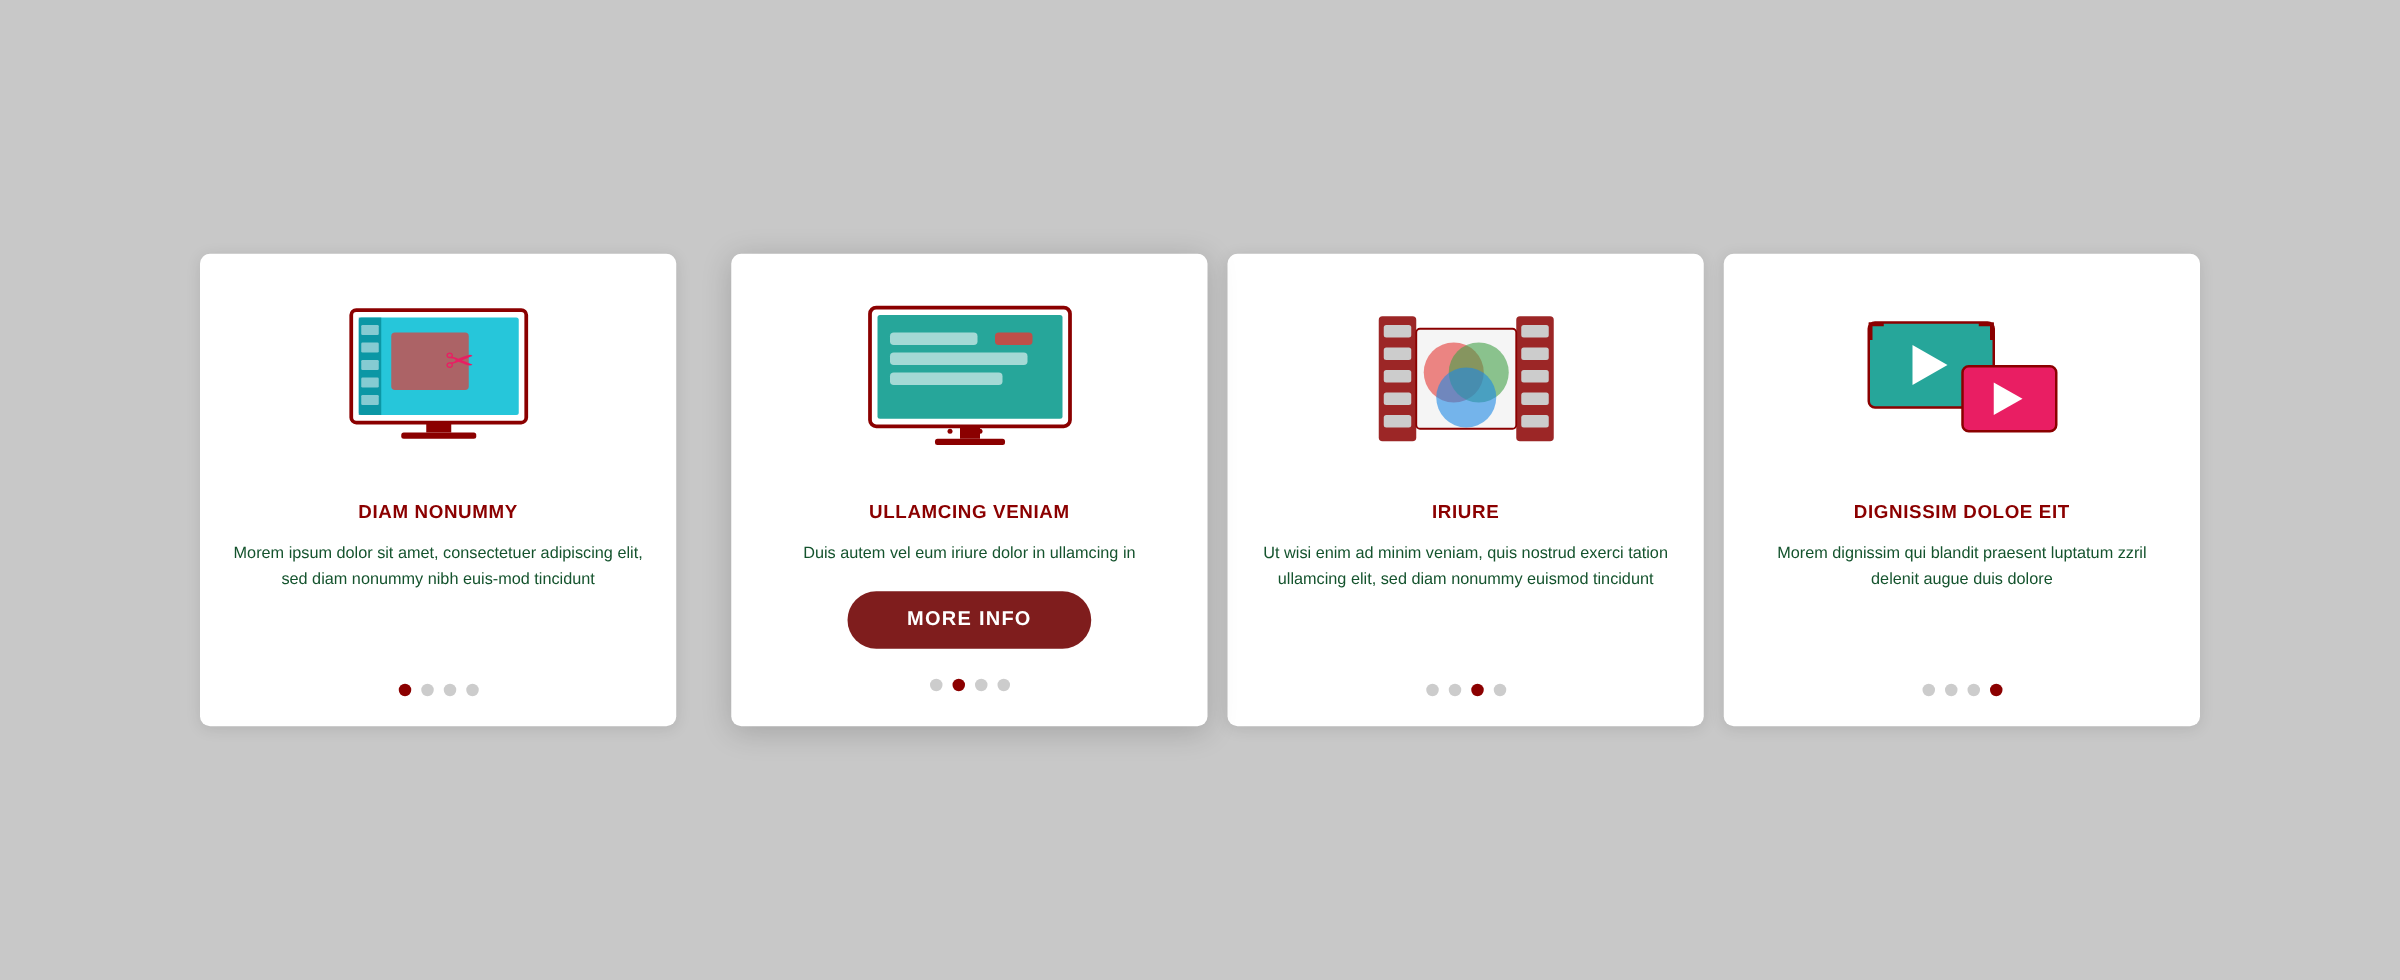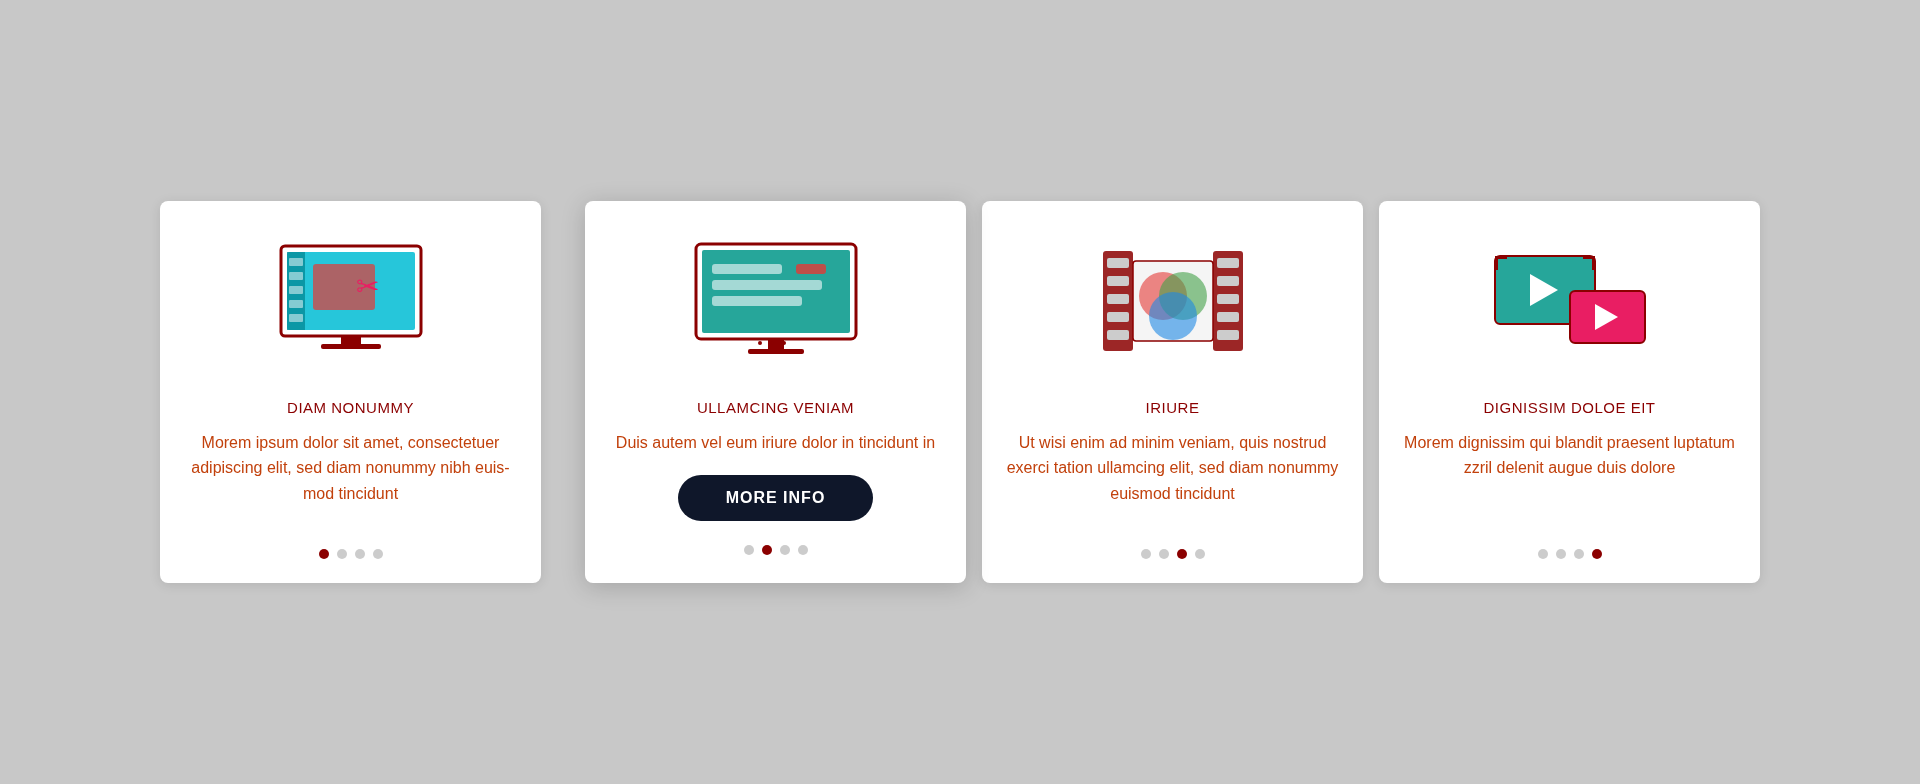--- a/index.html
+++ b/index.html
@@ -46,31 +46,31 @@
       width: 100%;
       display: flex;
       justify-content: center;
       align-items: center;
       margin-bottom: 28px;
       height: 140px;
     }
 
     .card-title {
       font-size: 15px;
-      font-weight: 400;
+      font-weight: 700;
       color: #8b0000;
       text-align: center;
       margin-bottom: 14px;
       letter-spacing: 0.5px;
       text-transform: uppercase;
     }
 
     .card-body {
-      font-size: 16px;
-      color: #c2410c;
+      font-size: 13px;
+      color: #14532d;
       text-align: center;
       line-height: 1.6;
       flex: 1;
       margin-bottom: 20px;
     }
 
     .dots {
       display: flex;
       gap: 8px;
       justify-content: center;
@@ -83,21 +83,21 @@
       height: 10px;
       border-radius: 50%;
       background: #ccc;
     }
 
     .dot.active {
       background: #8b0000;
     }
 
     .more-info-btn {
-      background: #0f172a;
+      background: #7f1d1d;
       color: #fff;
       border: none;
       border-radius: 30px;
       padding: 14px 48px;
       font-size: 16px;
       font-weight: 700;
       letter-spacing: 1px;
       cursor: pointer;
       margin-bottom: 8px;
       text-transform: uppercase;
@@ -165,21 +165,21 @@
 
         <rect x="82" y="103" width="16" height="10" fill="#8b0000"></rect>
         <rect x="62" y="113" width="56" height="5" rx="2" fill="#8b0000"></rect>
 
         <circle cx="74" cy="107" r="2" fill="#8b0000"></circle>
         <circle cx="86" cy="107" r="2" fill="#8b0000"></circle>
         <circle cx="98" cy="107" r="2" fill="#8b0000"></circle>
       </svg>
     </div>
     <div class="card-title">ULLAMCING VENIAM</div>
-    <div class="card-body">Duis autem vel eum iriure dolor in tincidunt in</div>
+    <div class="card-body">Duis autem vel eum iriure dolor in ullamcing in</div>
     <button class="more-info-btn">MORE INFO</button>
     <div class="dots">
       <div class="dot"></div>
       <div class="dot active"></div>
       <div class="dot"></div>
       <div class="dot"></div>
     </div>
   </div>
 
   <div class="card">

